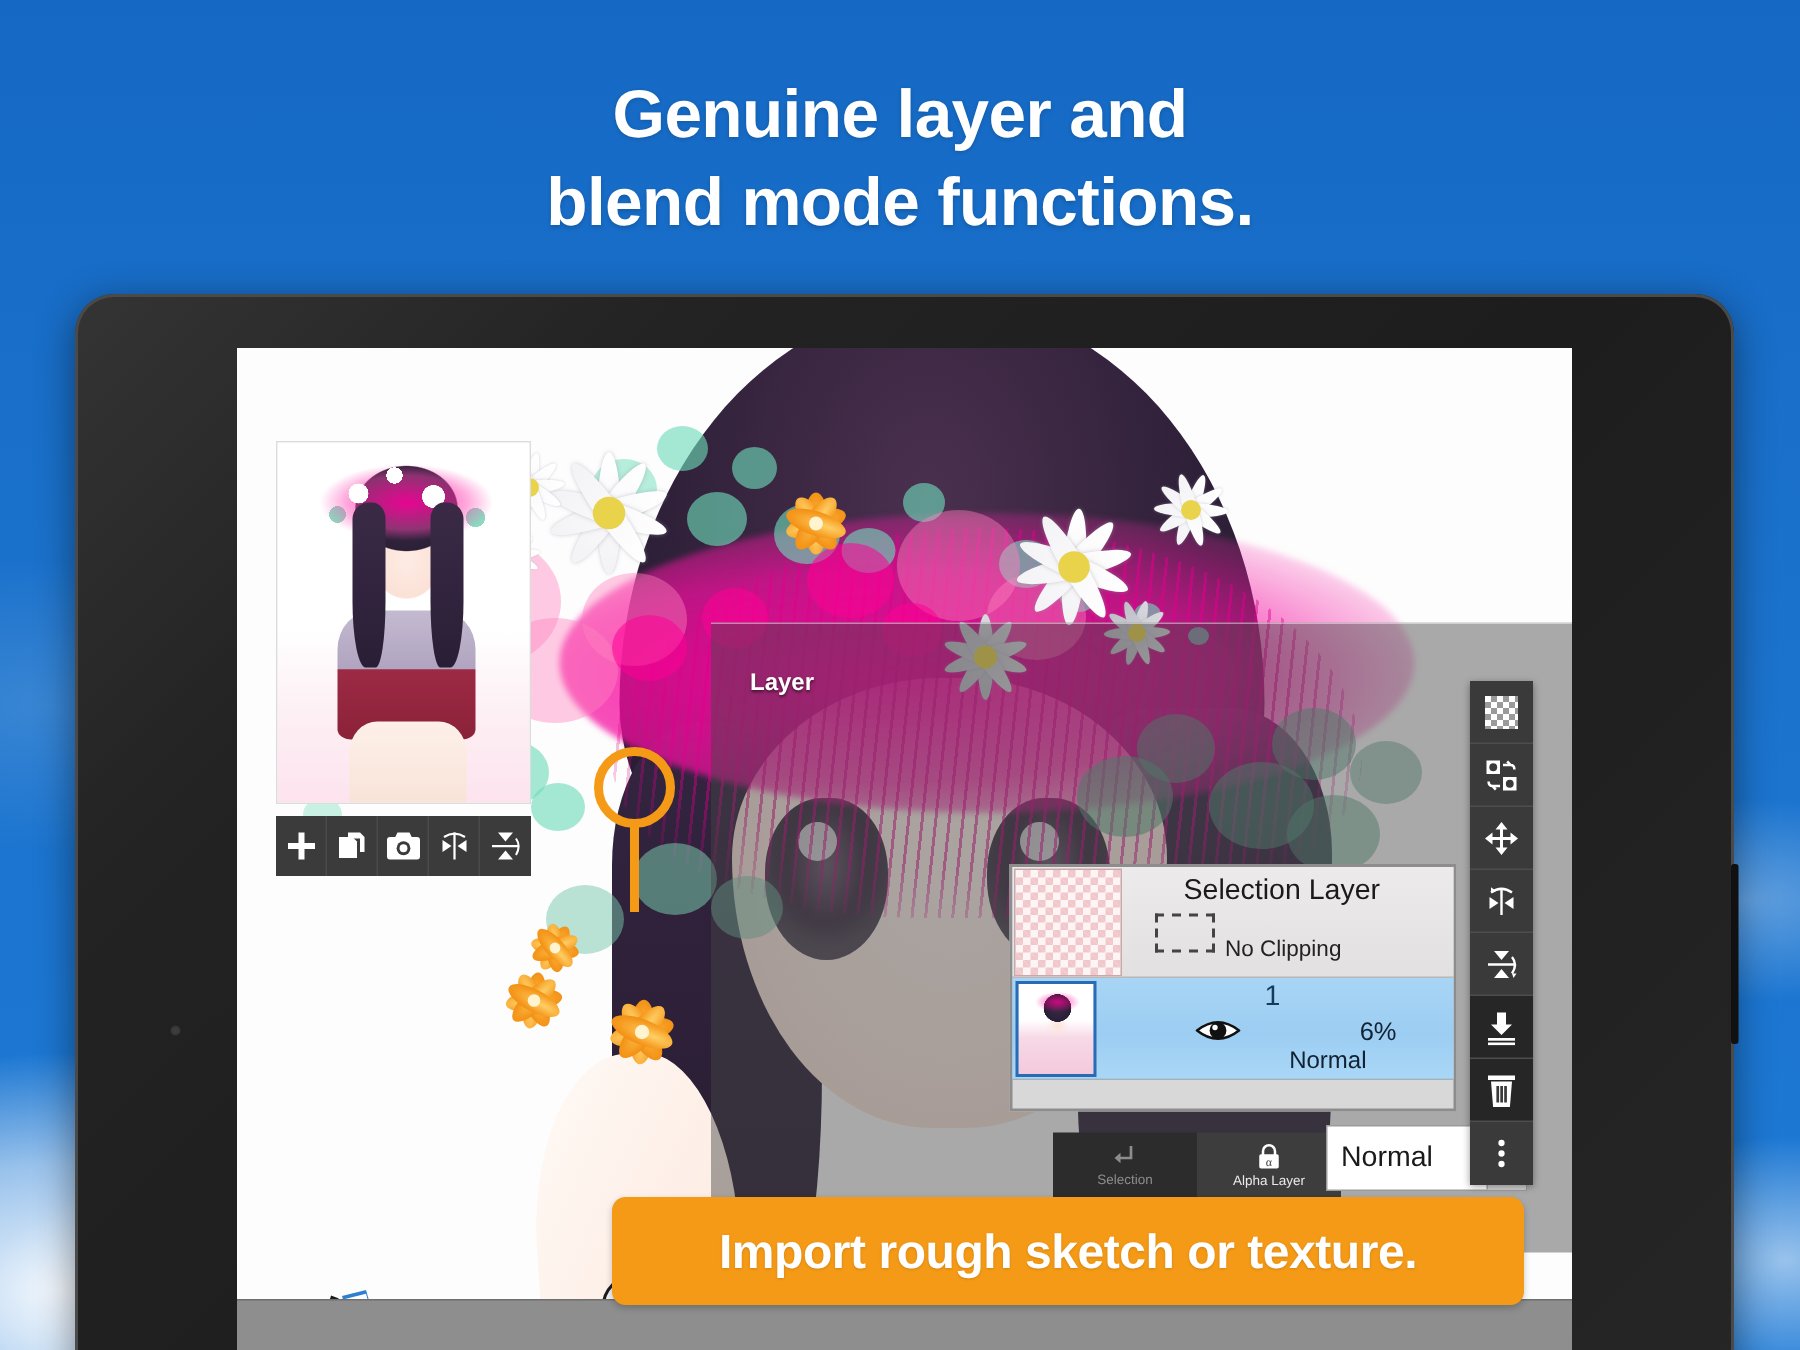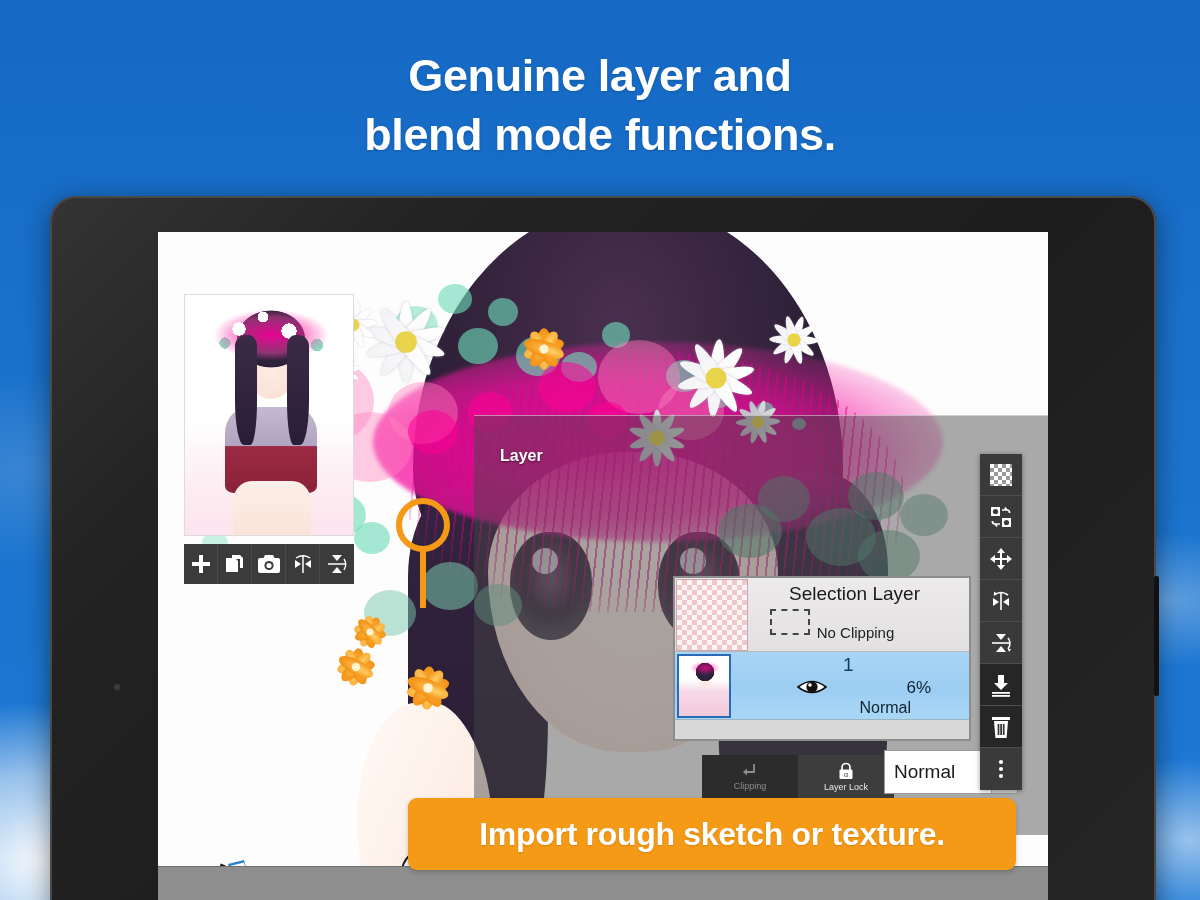--- a/index.html
+++ b/index.html
@@ -667,29 +667,29 @@
     </div>
 
   </div>
 
   <div id="mode-row">
     <div class="mode-btn clip">
       <svg width="18" height="16" viewBox="0 0 18 16">
         <path d="M13 1 V9 H5" stroke="#8d8d8d" stroke-width="1.8" fill="none"></path>
         <path d="M6 5.5 L2 9 L6 12.5 Z" fill="#8d8d8d"></path>
       </svg>
-      <span>Clipping</span>
+      <span>Selection</span>
     </div>
     <div class="mode-btn alpha">
       <svg width="18" height="18" viewBox="0 0 18 18">
         <path d="M5 8 V5.5 A4 4 0 0 1 13 5.5 V8" stroke="#fff" stroke-width="1.7" fill="none"></path>
         <rect x="2.5" y="7.5" width="13" height="9.5" rx="1.2" fill="#fff"></rect>
         <text x="9" y="15" font-size="8" text-anchor="middle" fill="#3d3d3d" font-family="Liberation Serif, serif">α</text>
       </svg>
-      <span>Layer Lock</span>
+      <span>Alpha Layer</span>
     </div>
   </div>
 
   <div id="blend-select">
     <div id="blend-value">Normal</div>
     <div id="blend-arrow">
       <svg width="14" height="12" viewBox="0 0 14 12">
         <path d="M7 2 L13 10 H1 Z" fill="#fbfbfb" stroke="#9b9b9b" stroke-width="1"></path>
       </svg>
     </div>

